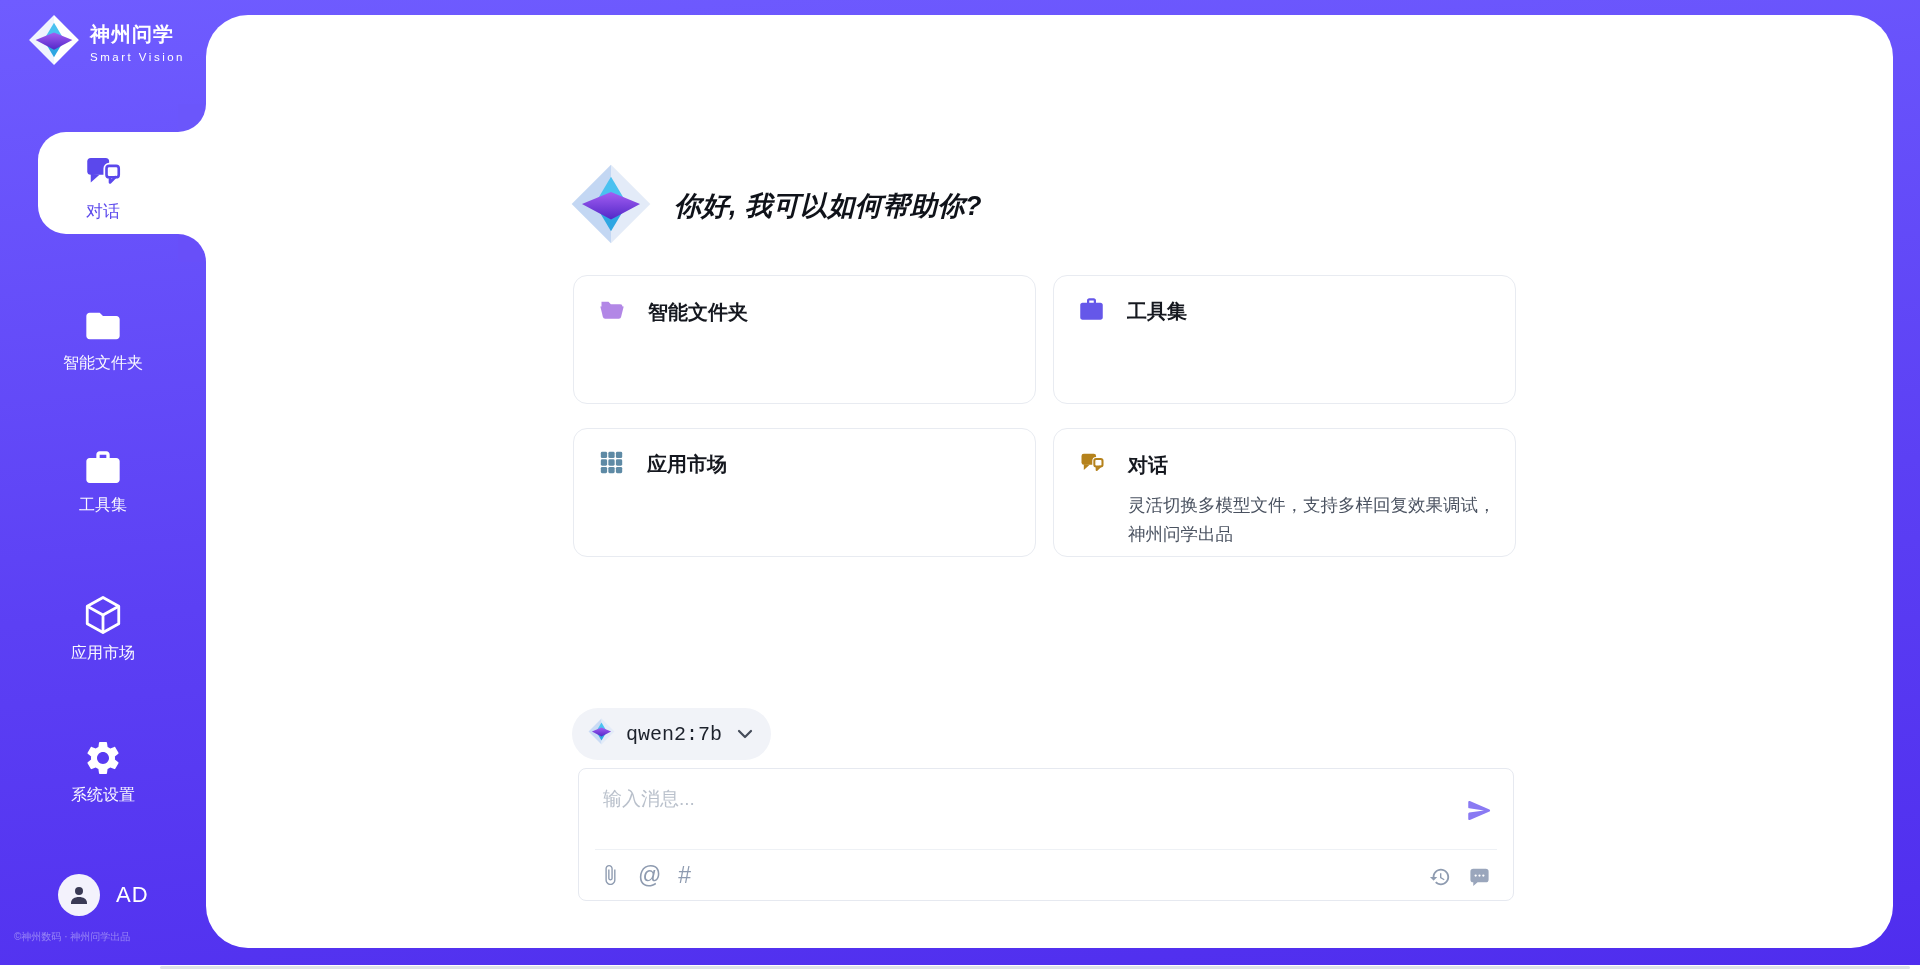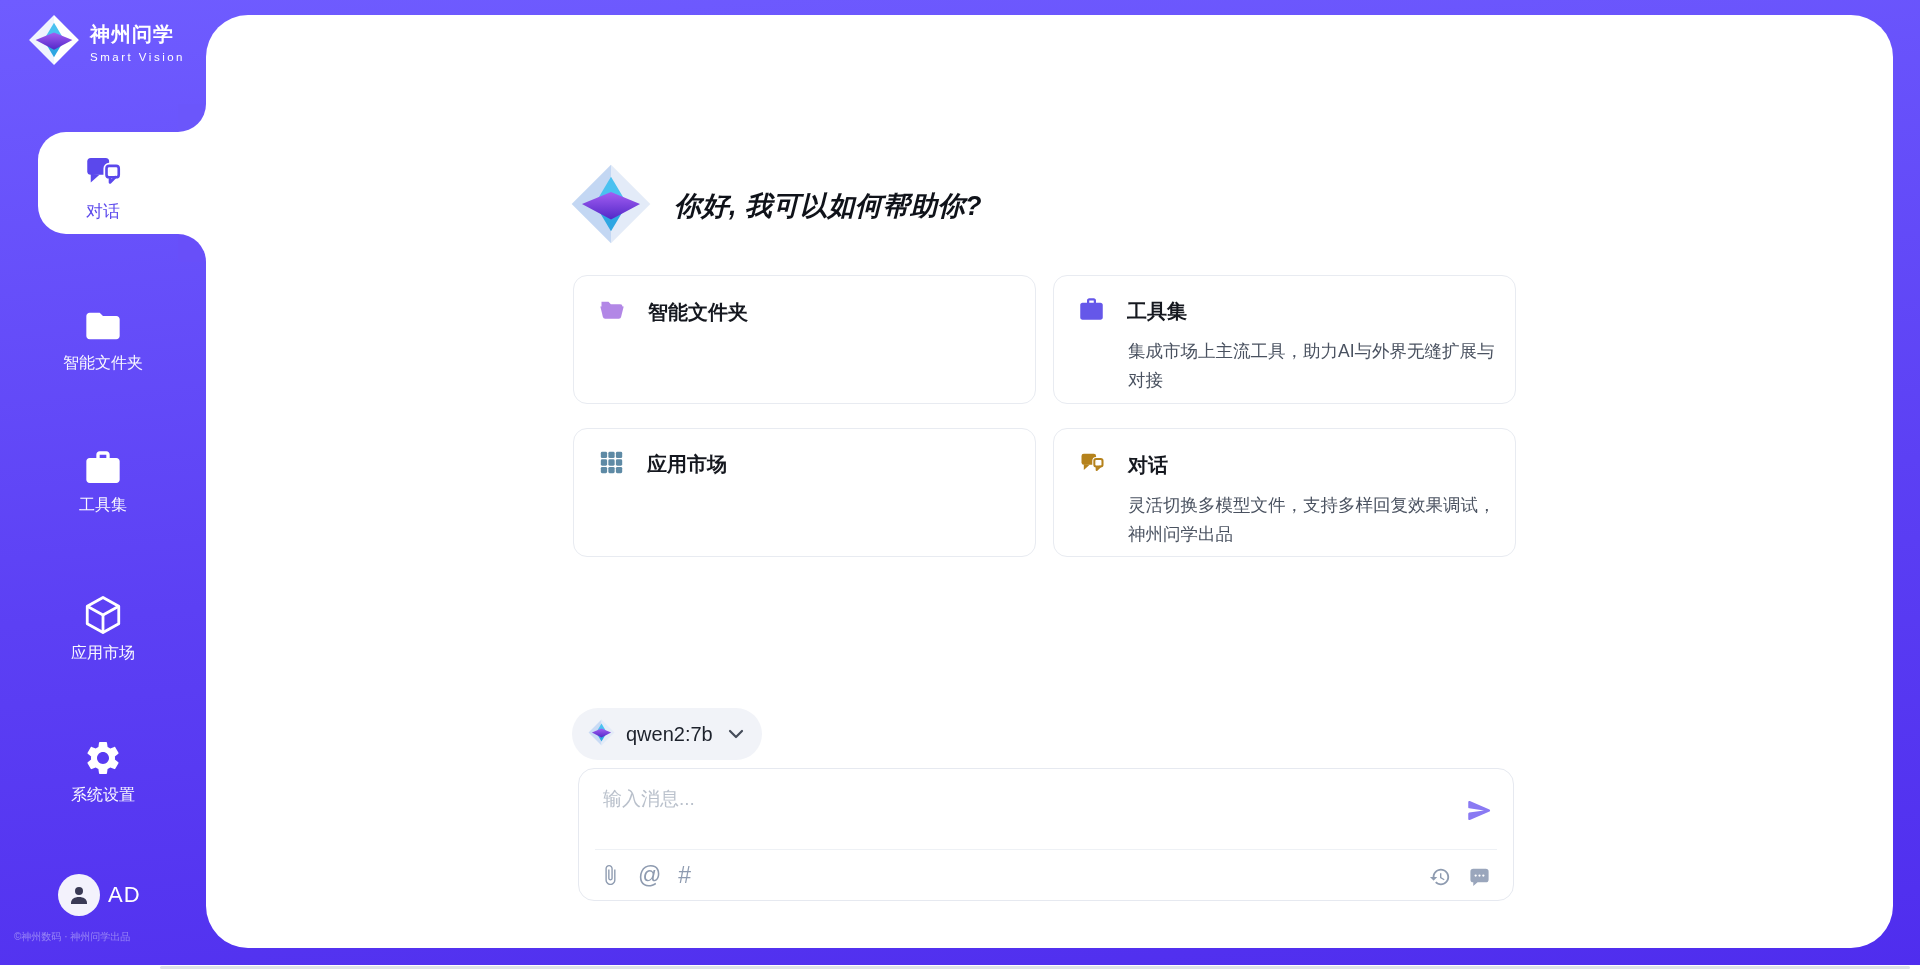--- a/index.html
+++ b/index.html
@@ -34,21 +34,21 @@
   }
   .nav-item .ico{ display:flex; justify-content:center; }
   .nav-label{ display:block; margin-top:7px; font-size:16px; color:rgba(255,255,255,0.96); }
   .nav-chat{ top:151px; }
   .nav-chat .nav-label{ color:#5b48ec; font-size:17px; }
   .nav-folder{ top:306px; }
   .nav-tools{ top:448px; }
   .nav-market{ top:594px; }
   .nav-settings{ top:738px;text-align:center; }
 
-  .user-row{ position:absolute; left:58px; top:874px; display:flex; align-items:center; gap:8px; cursor:pointer; }
+  .user-row{ position:absolute; left:58px; top:874px; display:flex; align-items:center; gap:16px; cursor:pointer; }
   .avatar{ width:42px; height:42px; border-radius:50%; background:#f3f2fc; display:flex; align-items:center; justify-content:center; }
   .user-initials{ color:#ffffff; font-size:22px; letter-spacing:1px; }
   .side-footer{ position:absolute; left:14px; top:930px; width:190px; font-size:10px; color:rgba(255,255,255,0.38); white-space:nowrap; }
 
   
   .greeting{ position:absolute; left:570px; top:163px; display:flex; align-items:center; gap:22px; }
   .greeting-title{ font-size:27px; font-weight:700; color:#0f1219; letter-spacing:0.5px;font-style:italic; }
 
   
   .card{
@@ -57,29 +57,29 @@
   }
   .card-1{ left:573px; top:275px; } .card-2{ left:1053px; top:275px; }
   .card-3{ left:573px; top:428px; } .card-4{ left:1053px; top:428px; }
   .card-head{ display:flex; align-items:center; gap:22px; }
   .card-title{ font-size:20px; font-weight:700; color:#15181f; }
   .card-desc{ margin:10px 0 0 50px; width:372px; font-size:17.5px; line-height:29px; color:#4a5260; }
 
   
   .model-pill{
     position:absolute; left:572px; top:708px; height:52px; padding:0 18px 0 16px;
-    background:#f1f3f8; border-radius:26px; display:flex; align-items:center; gap:11px; cursor:pointer;
+    background:#f1f3f8; border-radius:26px; display:flex; align-items:center; gap:11px; cursor:pointer;font-family:Liberation Mono, monospace;
   }
   .model-name{ font-size:20px; color:#1d222c; }
   .model-pill .chev{ margin-left:4px; display:flex; }
 
   
   .composer{
     position:absolute; left:578px; top:768px; width:936px; height:133px;
-    background:#ffffff; border:1.5px solid #e6e9f0; border-radius:16px;
+    background:#ffffff; border:1.5px solid #e6e9f0; border-radius:8px;
   }
   .msg-input{
     position:absolute; left:24px; top:13px; width:700px; height:34px;
     border:none; outline:none; font-size:19px; color:#2a3140; background:transparent;
     font-family:"Liberation Sans","DejaVu Sans",sans-serif;
   }
   .msg-input::placeholder{ color:#b9c0cb; }
   .send-btn{ position:absolute; right:20px; top:28px; cursor:pointer; display:flex; }
   .composer-divider{ position:absolute; left:16px; right:16px; top:80px; height:1px; background:#eef1f5; }
   .tool-row-left{ position:absolute; left:20px; top:94px; display:flex; align-items:center; gap:17px; }
@@ -232,21 +232,20 @@
 
   <div class="card card-2">
     <div class="card-head">
       <span>
         <svg width="27" height="27" viewBox="0 0 24 24">
             <path fill="#6557e9" d="M20 6h-4V4c0-1.11-.89-2-2-2h-4c-1.11 0-2 .89-2 2v2H4c-1.11 0-1.99.89-1.99 2L2 19c0 1.11.89 2 2 2h16c1.11 0 2-.89 2-2V8c0-1.11-.89-2-2-2zm-6 0h-4V4h4v2z"></path>
           </svg>
       </span>
       <span class="card-title">工具集</span>
     </div>
-    <div class="card-desc">集成市场上主流工具，助力AI与外界无缝扩展与对接</div>
   </div>
 
   <div class="card card-3">
     <div class="card-head">
       <span>
         <svg width="27" height="27" viewBox="0 0 24 24" fill="#5e8aa5">
           <rect x="2.5" y="2.5" width="5.6" height="5.6" rx="1.2"></rect>
             <rect x="9.2" y="2.5" width="5.6" height="5.6" rx="1.2"></rect>
             <rect x="15.9" y="2.5" width="5.6" height="5.6" rx="1.2"></rect>
           <rect x="2.5" y="9.2" width="5.6" height="5.6" rx="1.2"></rect>

